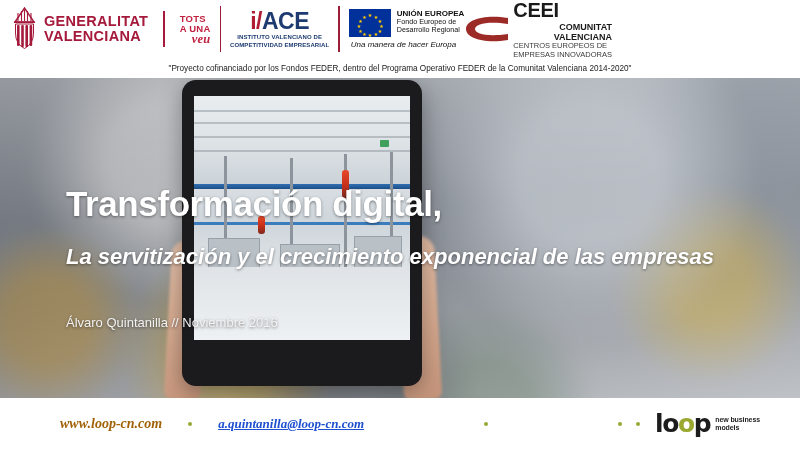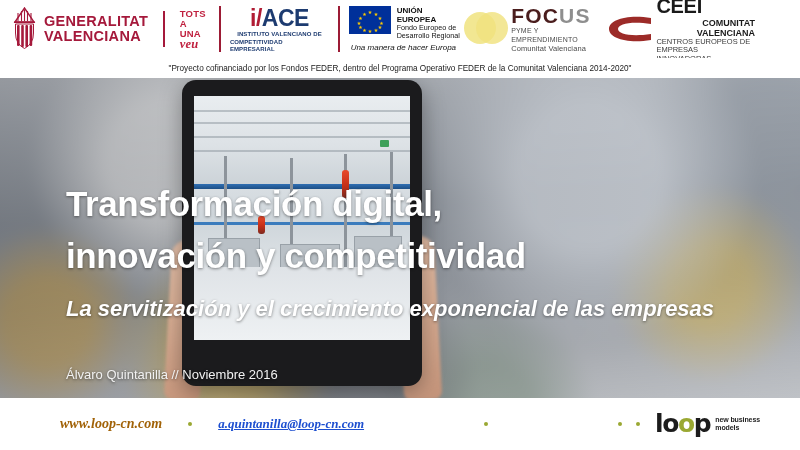--- a/index.html
+++ b/index.html
@@ -53,21 +53,21 @@
     width: 1.5px; height: 36px; background: #a5193b;
     margin: 0 8px;
   }
   .tots {
     color: #c0213f;
     font-weight: bold;
     font-size: 9.5px;
     line-height: 10px;
     letter-spacing: 0.2px;
   }
-  .tots .veu { font-style: italic; font-size: 12.5px; font-family: "Liberation Serif", serif; }
+  .tots .veu { font-style: italic; font-size: 12.5px; font-family: "Liberation Serif", serif; margin-left: 12px; }
 
   .bar-sep {
     width: 1.5px; height: 46px; background: #9c1b35;
     margin: 0 9px;
   }
 
   
   .ivace { flex-direction: column; align-items: center; justify-content: center; gap: 1px; }
   .ivace-word { font-size: 23px; font-weight: bold; line-height: 24px; letter-spacing: -0.5px; position: relative;}
   .ivace-i { color: #b01c34; }
@@ -363,31 +363,20 @@
         </div>
         <div>
           <div class="eu-txt-main">UNIÓN EUROPEA</div>
           <div class="eu-txt-sub">Fondo Europeo de</div>
           <div class="eu-txt-sub">Desarrollo Regional</div>
         </div>
       </div>
       <div class="eu-motto">Una manera de hacer Europa</div>
     </div>
 
-    <div class="logo-block focus">
-      <div class="focus-circles">
-        <div class="focus-c1"></div>
-        <div class="focus-c2"></div>
-      </div>
-      <div class="focus-txt">
-        <div class="focus-word"><span class="focus-foc">FOC</span><span class="focus-us">US</span></div>
-        <div class="focus-sub1">PYME Y EMPRENDIMIENTO</div>
-        <div class="focus-sub2">Comunitat Valenciana</div>
-      </div>
-    </div>
 
     <div class="logo-block ceei">
       <div class="ceei-mark">
         <svg viewBox="0 0 46 30" width="46" height="30">
           <path d="M44 4 C20 0 2 6 2 15 C2 24 20 30 44 26 L44 20 C24 23 11 20 11 15 C11 10 24 7 44 10 Z" fill="#9c2b28"></path>
         </svg>
       </div>
       <div class="ceei-txt">
         <div class="ceei-word">CEEI</div>
         <div class="ceei-sub1">COMUNITAT</div>
@@ -436,21 +425,20 @@
         <div class="ts-mach" style="left:86px; top:148px; width:60px; height:26px"></div>
         <div class="ts-mach" style="left:160px; top:140px; width:48px; height:32px"></div>
         <div class="ts-green" style="left:186px; top:44px"></div>
         <div class="ts-blue" style="left:130px; top:210px; width:34px; height:12px; clip-path: polygon(0 0,100% 40%,0 100%);"></div>
         <div class="ts-floor"></div>
       </div>
     </div>
 
     <div class="title-block">
       <div class="title-l1">Transformación digital,</div>
-      <div class="title-l2">innovación y competitividad</div>
       <div class="subtitle">La servitización y el crecimiento exponencial de las empresas</div>
       <div class="byline">Álvaro Quintanilla  //  Noviembre 2016</div>
     </div>
   </div>
 
   <div class="footer">
     <div class="footer-inner">
       <span class="f-url">www.loop-cn.com</span>
       <span class="sp-a"></span>
       <span class="f-dot"></span>

